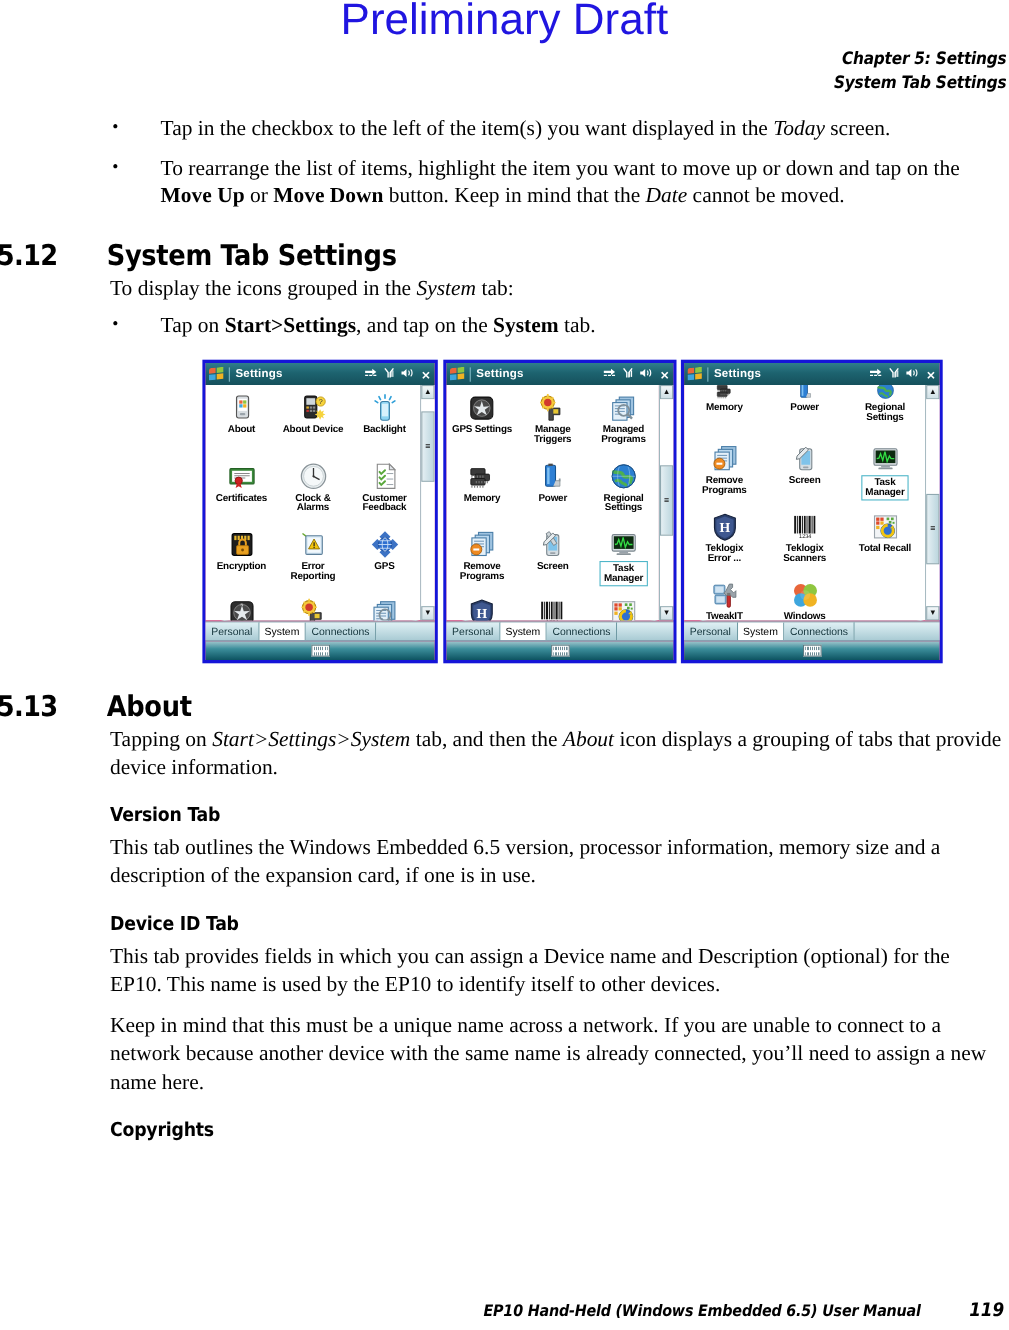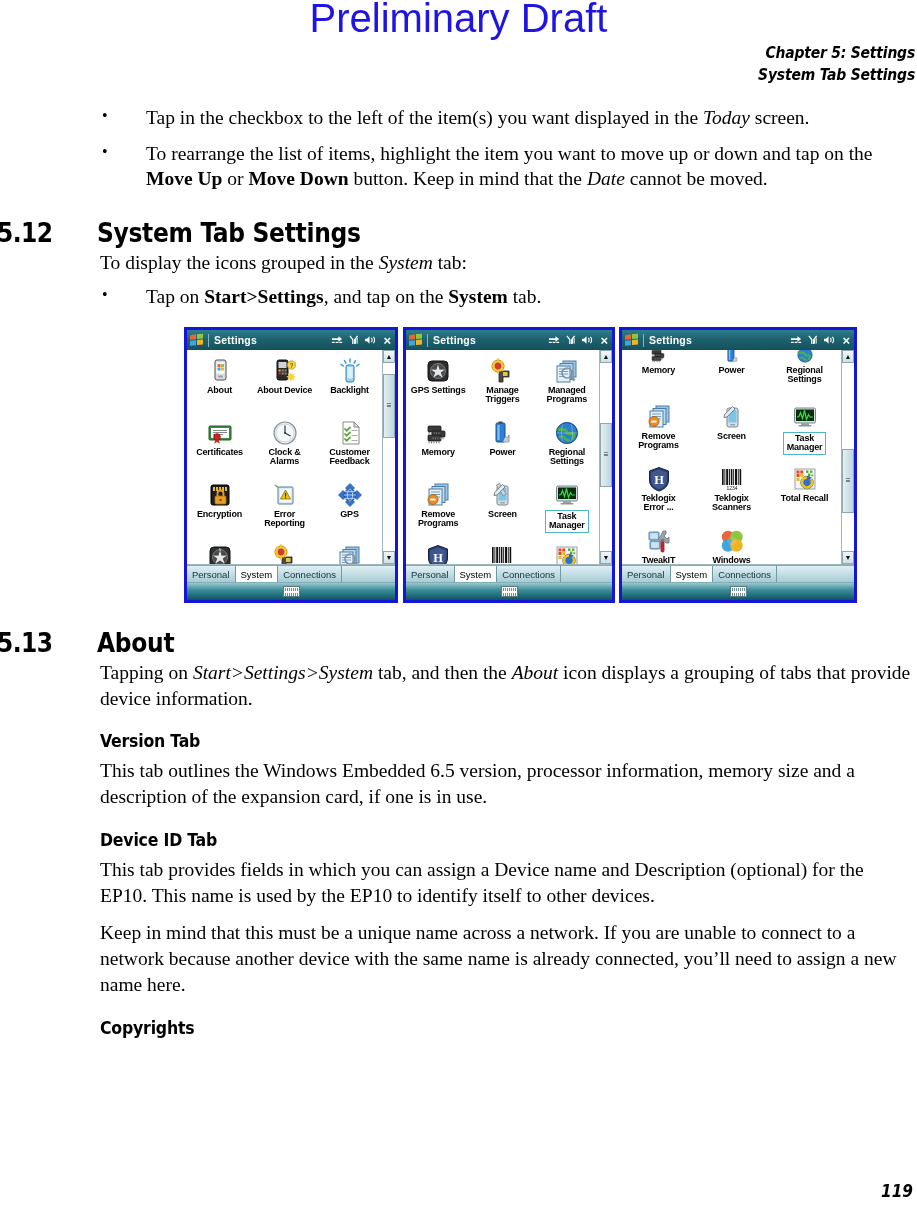--- a/index.html
+++ b/index.html
@@ -205,20 +205,21 @@
     color: #fff; font-size: 13px; font-weight: 700; line-height: 1;
     margin-left: 2px; font-family: "Liberation Sans", sans-serif;
   }
 
   
   .grid-area {
     flex: 1 1 auto;
     display: flex;
     min-height: 0;
     border-bottom: 1px solid #9fb6bd;
+    border-radius: 21px;
   }
   .grid {
     flex: 1 1 auto;
     overflow: hidden;
     padding: 6px 0 0 0;
     display: grid;
     grid-template-columns: 1fr 1fr 1fr;
     align-content: start;
     background: #fff;
     position: relative;
@@ -1184,14 +1185,15 @@
 
   <div class="sub-head">Device ID Tab</div>
   <p class="para">This tab provides fields in which you can assign a Device name and Description (optional) for the EP10. This name is used by the EP10 to identify itself to other devices.</p>
   <p class="para">Keep in mind that this must be a unique name across a network. If you are unable to connect to a network because another device with the same name is already connected, you’ll need to assign a new name here.</p>
 
   <div class="sub-head">Copyrights</div>
 
 </div>
 
 <div class="footer">
+  <span class="ftitle">EP10 Hand-Held (Windows Embedded 6.5) User Manual</span>
   <span class="fpage">119</span>
 </div>
 
 </body></html>

